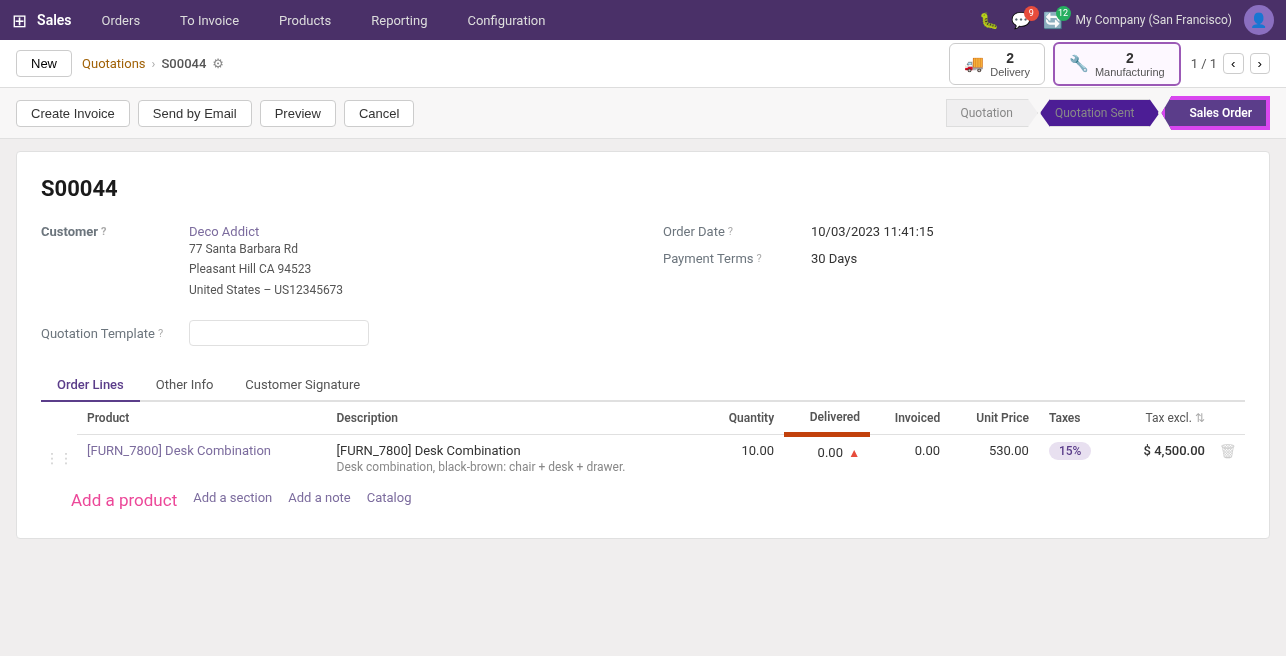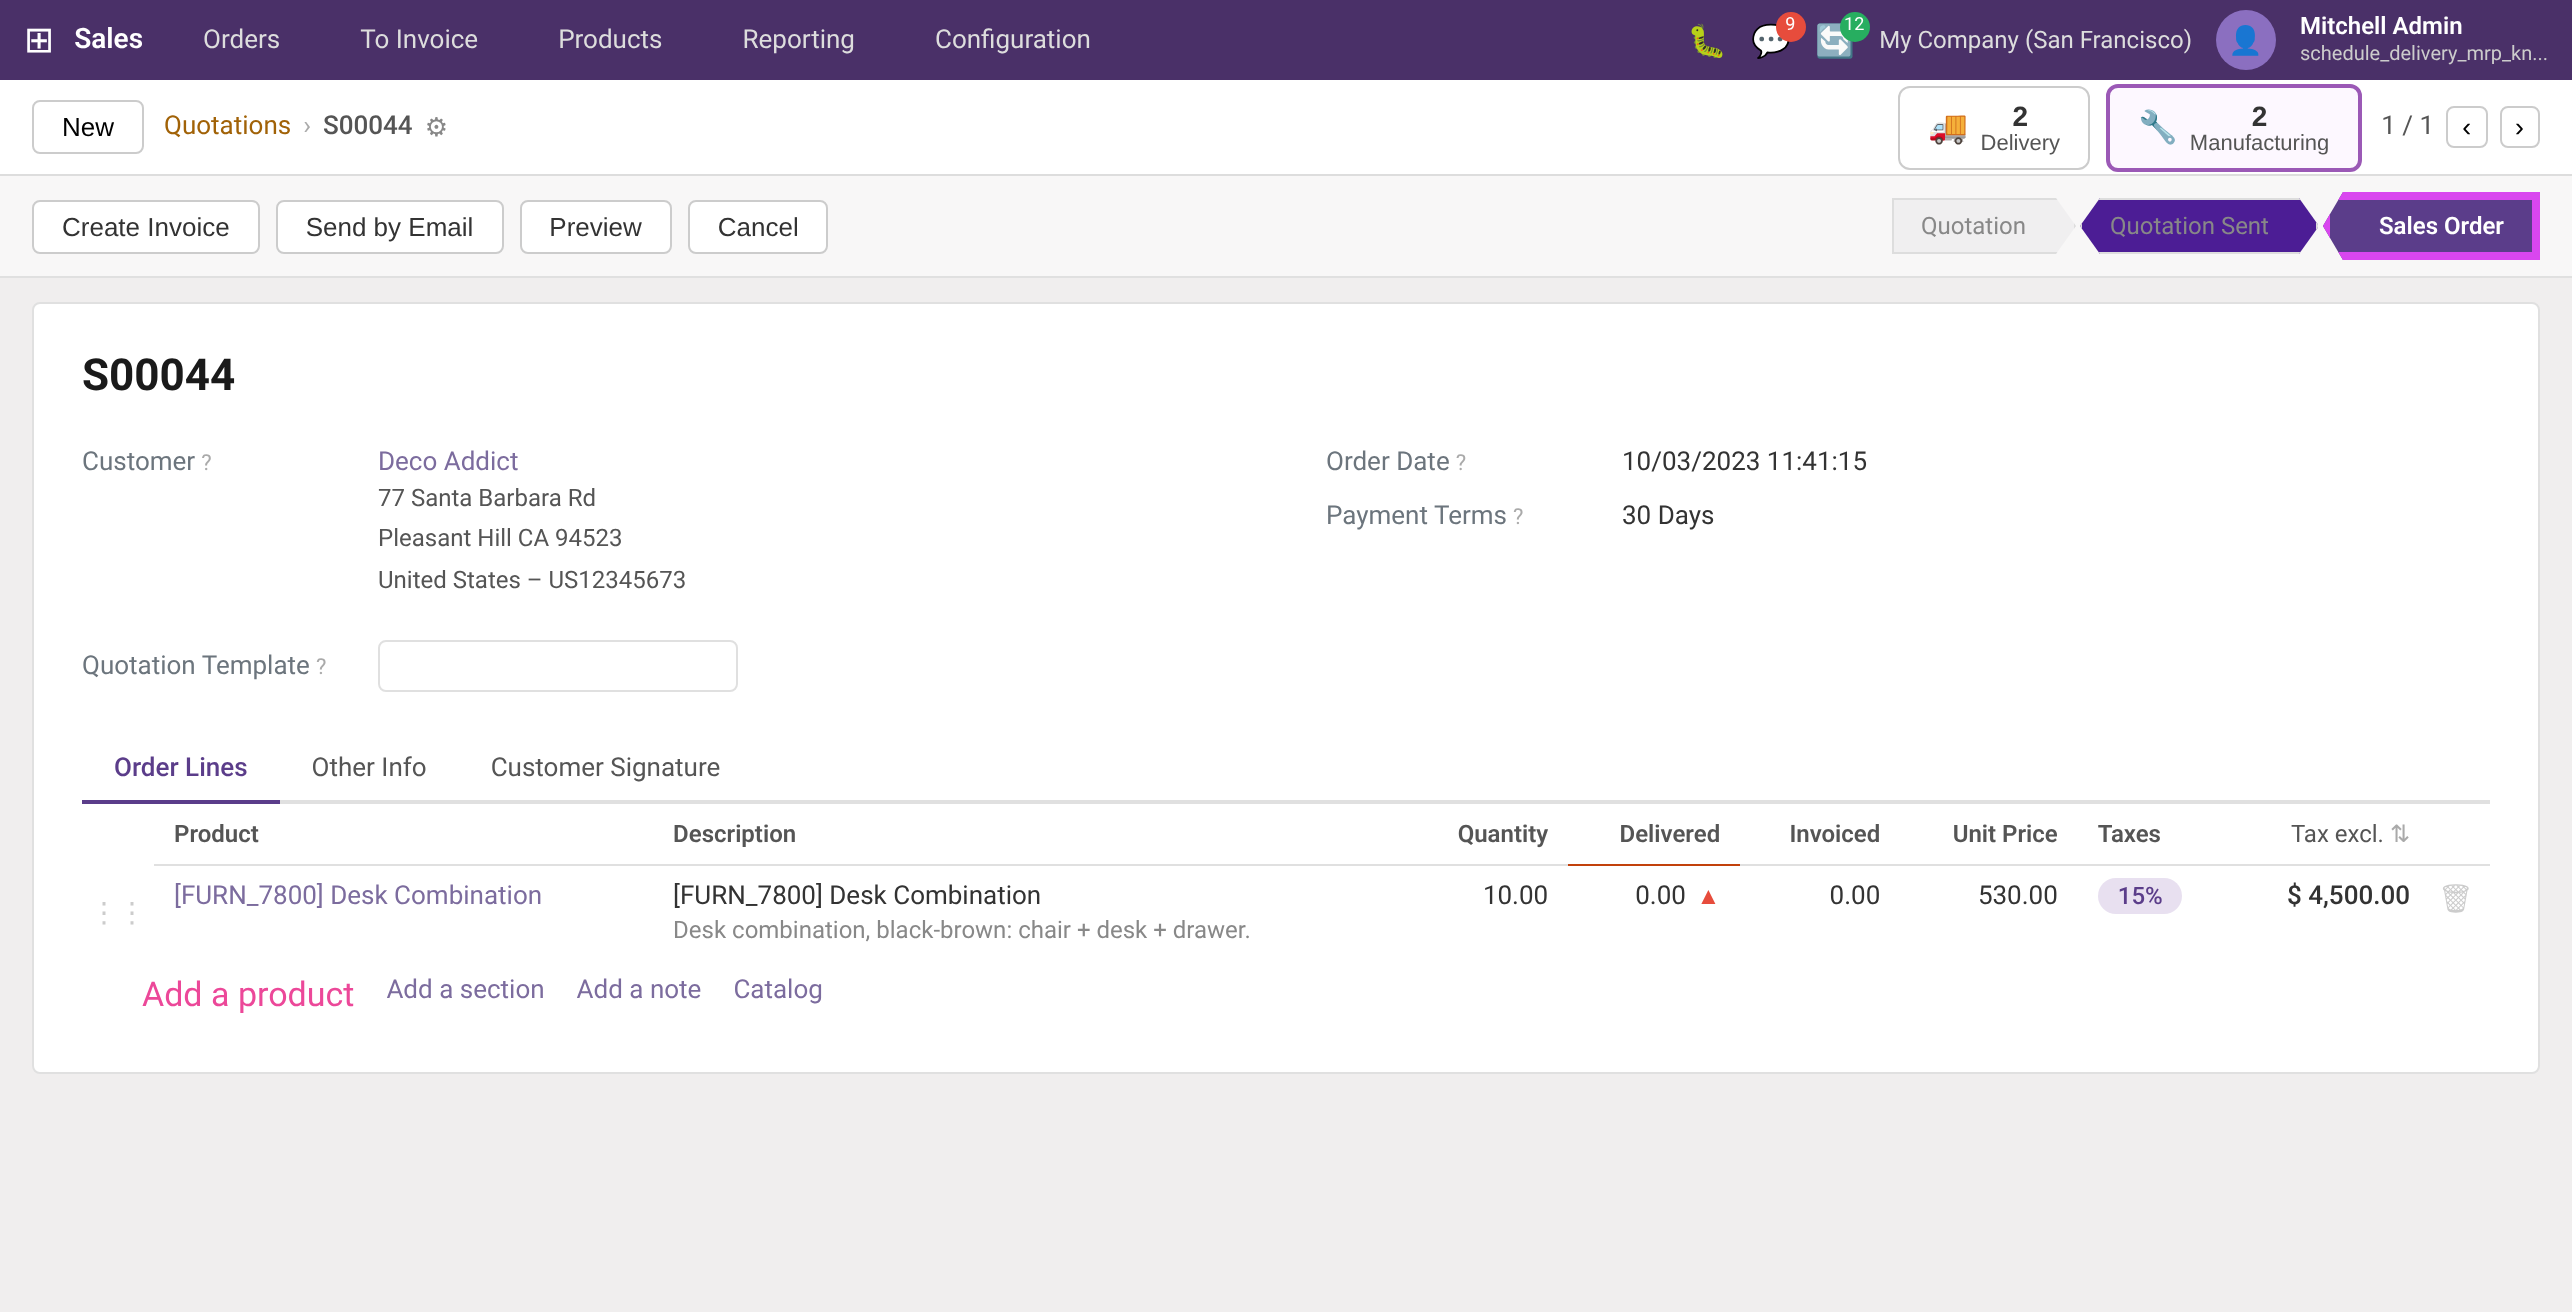--- a/index.html
+++ b/index.html
@@ -23,24 +23,20 @@
   <div style="display:flex; align-items:center; gap:12px;">
     <span style="color:#ddd; font-size:16px; position:relative; cursor:pointer;">🐛</span>
     <span style="color:#ddd; font-size:16px; position:relative; cursor:pointer;">
       💬<span style="position:absolute; top:-5px; right:-7px; background:#e74c3c; color:#fff; border-radius:50%; font-size:9px; width:15px; height:15px; display:inline-flex; align-items:center; justify-content:center;">9</span>
     </span>
     <span style="color:#ddd; font-size:16px; position:relative; cursor:pointer;">
       🔄<span style="position:absolute; top:-5px; right:-7px; background:#27ae60; color:#fff; border-radius:50%; font-size:9px; width:15px; height:15px; display:inline-flex; align-items:center; justify-content:center;">12</span>
     </span>
     <span style="color:#ddd; font-size:12px;">My Company (San Francisco)</span>
     <div style="width:30px; height:30px; border-radius:50%; background:#8b6fc0; display:flex; align-items:center; justify-content:center; color:#fff; font-size:14px;">👤</div>
-    <div style="color:#ddd; font-size:11px; line-height:1.3;">
-      <div style="font-weight:600; color:#fff; font-size:12px;">Mitchell Admin</div>
-      <div style="font-size:10px; color:#ccc;">schedule_delivery_mrp_kn...</div>
-    </div>
   </div>
 </nav>
 
 <div style="background:#fff; border-bottom:1px solid #ddd; display:flex; align-items:center; padding:6px 16px; gap:10px; height:48px;">
   <button style="background:#fff; border:1px solid #ccc; padding:5px 14px; border-radius:4px; cursor:pointer; font-size:13px; font-weight:500;">New</button>
   <div style="display:flex; align-items:center; gap:6px; color:#6c757d; font-size:13px;">
     <span style="color:#a16207; cursor:pointer;">Quotations</span>
     <span style="color:#aaa;">›</span>
     <span style="color:#555; font-weight:500;">S00044</span>
     <span style="color:#888; cursor:pointer;">⚙</span>
@@ -79,21 +75,21 @@
     <div style="padding:6px 14px 6px 24px; font-size:12px; color:#fff; background:#5b3d8a; border:4px solid #d946ef; position:relative; clip-path: polygon(10px 0, 100% 0, 100% 100%, 10px 100%, 0 50%); font-weight:600;">Sales Order</div>
   </div>
 </div>
 
 <div style="background:#fff; margin:12px 16px; border-radius:4px; border:1px solid #e0e0e0; padding:24px;">
   <div style="font-size:22px; font-weight:700; margin-bottom:20px; color:#1a1a1a;">S00044</div>
 
   <div style="display:grid; grid-template-columns:1fr 1fr; gap:10px 40px; margin-bottom:20px;">
     <div>
       <div style="display:flex; gap:8px; align-items:flex-start; padding:3px 0;">
-        <div style="color:#6c757d; min-width:140px; font-size:13px; display:flex; align-items:center; gap:3px;">
+        <div style="color:#6c757d; min-width:140px; font-size:13px; display:flex; align-items:center; gap:3px;font-weight:bold;">
           <span>Customer</span>
           <span style="color:#aaa; font-size:11px; cursor:pointer;">?</span>
         </div>
         <div>
           <div style="color:#7c6c9e; cursor:pointer; font-size:13px;">Deco Addict</div>
           <div style="color:#555; font-size:12px; line-height:1.7;">77 Santa Barbara Rd</div>
           <div style="color:#555; font-size:12px; line-height:1.7;">Pleasant Hill CA 94523</div>
           <div style="color:#555; font-size:12px; line-height:1.7;">United States – US12345673</div>
         </div>
       </div>
@@ -130,21 +126,21 @@
   </div>
 
   <div>
     <table style="width:100%; border-collapse:collapse;">
       <thead>
         <tr>
           <th style="width:20px; padding:8px 10px;"></th>
           <th style="text-align:left; padding:8px 10px; font-size:12px; font-weight:600; color:#555; border-bottom:1px solid #e0e0e0;">Product</th>
           <th style="text-align:left; padding:8px 10px; font-size:12px; font-weight:600; color:#555; border-bottom:1px solid #e0e0e0;">Description</th>
           <th style="text-align:right; padding:8px 10px; font-size:12px; font-weight:600; color:#555; border-bottom:1px solid #e0e0e0;">Quantity</th>
-          <th style="text-align:right; padding:8px 10px; font-size:12px; font-weight:600; color:#555; border-bottom:1px solid #c2410c;">Delivered</th>
+          <th style="text-align:right; padding:8px 10px; font-size:12px; font-weight:600; color:#555; border-bottom:5px solid #c2410c;">Delivered</th>
           <th style="text-align:right; padding:8px 10px; font-size:12px; font-weight:600; color:#555; border-bottom:1px solid #e0e0e0;">Invoiced</th>
           <th style="text-align:right; padding:8px 10px; font-size:12px; font-weight:600; color:#555; border-bottom:1px solid #e0e0e0;">Unit Price</th>
           <th style="text-align:left; padding:8px 10px; font-size:12px; font-weight:600; color:#555; border-bottom:1px solid #e0e0e0;">Taxes</th>
           <th style="text-align:right; padding:8px 10px; font-size:12px; font-weight:400; color:#555; border-bottom:1px solid #e0e0e0;">Tax excl. <span style="color:#aaa; cursor:pointer;">⇅</span></th>
           <th style="width:30px; padding:8px 4px; border-bottom:1px solid #e0e0e0;"></th>
         </tr>
       </thead>
       <tbody>
         <tr>
           <td style="color:#ccc; cursor:grab; font-size:14px; padding:8px 4px;">⋮⋮</td>

